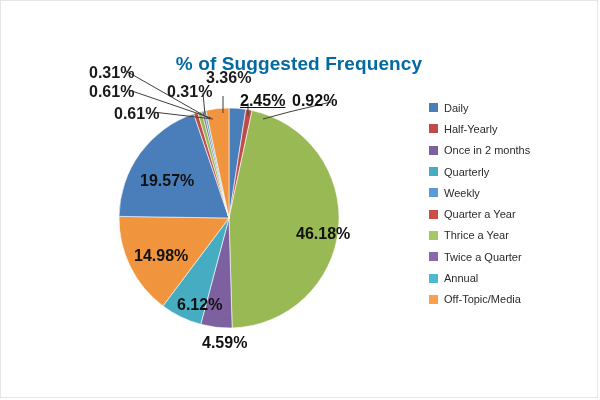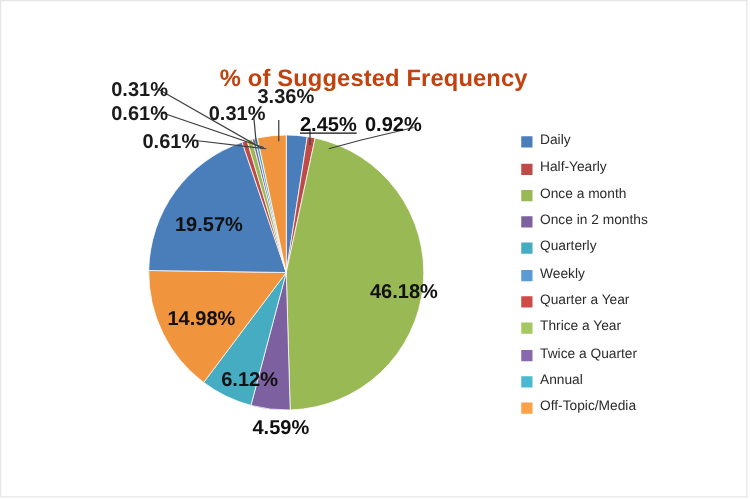--- a/index.html
+++ b/index.html
@@ -15,21 +15,21 @@
     border:1px solid #e6e6e6;
     background:#ffffff;
     box-sizing:border-box;
   }
   #chart-title{
     position:absolute;
     left:0; right:0; top:52px;
     text-align:center;
     font-size:19px;
     font-weight:bold;
-    color:#c2410c;
+    color:#0369a1;
     letter-spacing:0.1px;
   }
   #plot-area{
     position:absolute;
     left:0; top:0; width:410px; height:398px;
   }
   #pie-svg{ position:absolute; left:0; top:0; }
   .pct-label{
     position:absolute;
     font-size:16px;
@@ -38,22 +38,23 @@
     white-space:nowrap;
   }
   .pct-label.inside{ color:#111111; }
   #legend{
     position:absolute;
     left:416px; top:96px;
     width:176px;
   }
   .legend-row{
     display:flex;
-    align-items:flex-end;
+    align-items:center;
     height:21.3px;
+    margin-left:12px;
   }
   .legend-swatch{
     width:9px;height:9px;
     margin-right:6px;
     flex:0 0 auto;
   }
   .legend-text{
     font-size:11px;
     color:#2b2b2b;
     white-space:nowrap;
@@ -113,24 +114,20 @@
   <div id="legend">
       <div class="legend-row">
         <span class="legend-swatch" style="background: rgb(74, 126, 187);"></span>
         <span class="legend-text">Daily</span>
       </div>
       <div class="legend-row">
         <span class="legend-swatch" style="background: rgb(190, 75, 72);"></span>
         <span class="legend-text">Half-Yearly</span>
       </div>
       <div class="legend-row">
-        <span class="legend-swatch" style="background: rgb(152, 185, 84);"></span>
-        <span class="legend-text">Once a month</span>
-      </div>
-      <div class="legend-row">
         <span class="legend-swatch" style="background: rgb(125, 96, 160);"></span>
         <span class="legend-text">Once in 2 months</span>
       </div>
       <div class="legend-row">
         <span class="legend-swatch" style="background: rgb(70, 172, 194);"></span>
         <span class="legend-text">Quarterly</span>
       </div>
       <div class="legend-row">
         <span class="legend-swatch" style="background: rgb(91, 155, 213);"></span>
         <span class="legend-text">Weekly</span>

